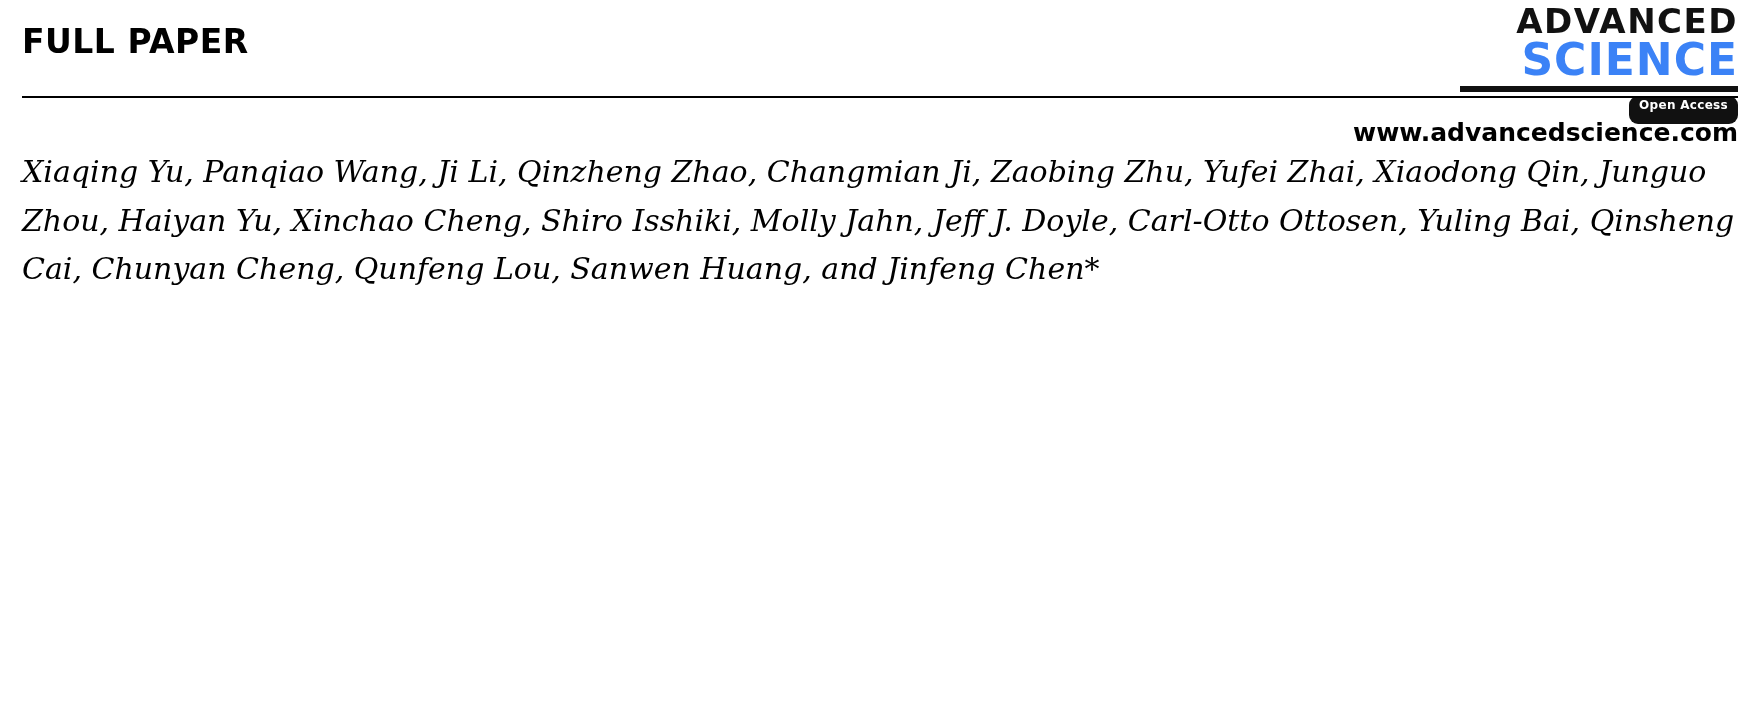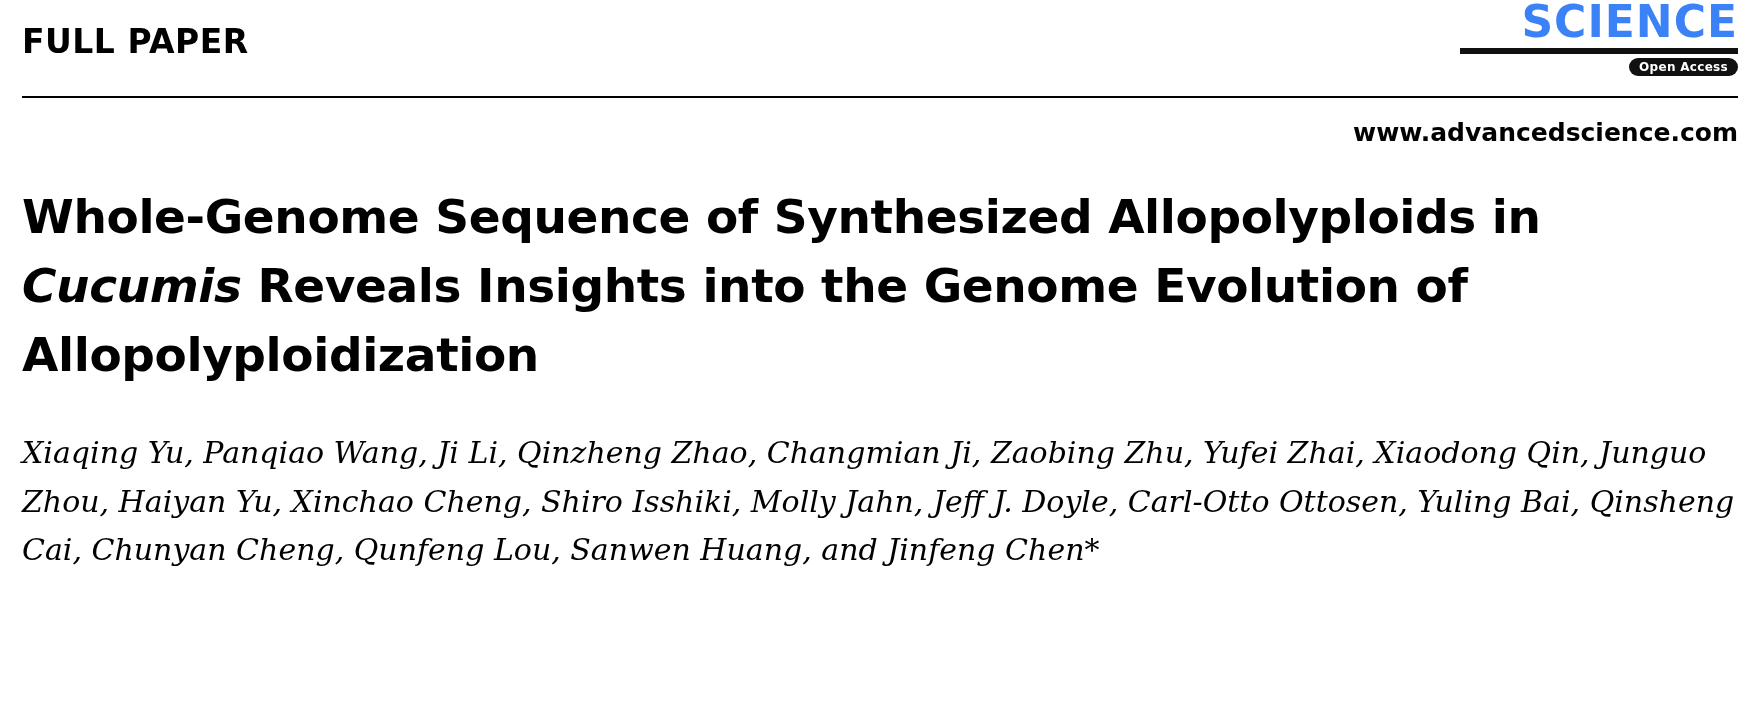--- a/index.html
+++ b/index.html
@@ -73,21 +73,21 @@
   .logo-underline {
     margin-top: 6px;
     margin-left: auto;
     width: 278px;
     height: 6px;
     background: #111;
   }
   .open-access {
     display: inline-block;
     margin-top: 4px;
-    padding: 2px 10px 2px 10px;
+    padding: 2px 10px 12px 10px;
     border-radius: 9px;
     background: #111;
     color: #fff;
     font-family: "DejaVu Sans", sans-serif;
     font-weight: bold;
     font-size: 12px;
     letter-spacing: 0.3px;
   }
   .journal-url {
     position: absolute;
@@ -128,27 +128,27 @@
 </head>
 <body>
 
 <div class="page">
 
   <div class="header">
 
     <div class="section-label">FULL PAPER</div>
 
     <div class="logo-block">
+      <div class="logo-line1">ADVANCED</div>
       <div class="logo-line2">SCIENCE</div>
       <div class="logo-underline"></div>
       <div class="open-access">Open Access</div>
     </div>
 
     <div class="rule"></div>
 
     <div class="journal-url">www.advancedscience.com</div>
   </div>
 
-  <h1 class="title"><span>Whole-Genome Sequence of Synthesized Allopolyploids in </span><em>Cucumis</em><span> Reveals Insights into the Genome Evolution of Allopolyploidization</span></h1>
 
   <div class="authors">Xiaqing Yu, Panqiao Wang, Ji Li, Qinzheng Zhao, Changmian Ji, Zaobing Zhu, Yufei Zhai, Xiaodong Qin, Junguo Zhou, Haiyan Yu, Xinchao Cheng, Shiro Isshiki, Molly Jahn, Jeff J. Doyle, Carl-Otto Ottosen, Yuling Bai, Qinsheng Cai, Chunyan Cheng, Qunfeng Lou, Sanwen Huang, and Jinfeng Chen*</div>
 
 </div>
 
 </body></html>

